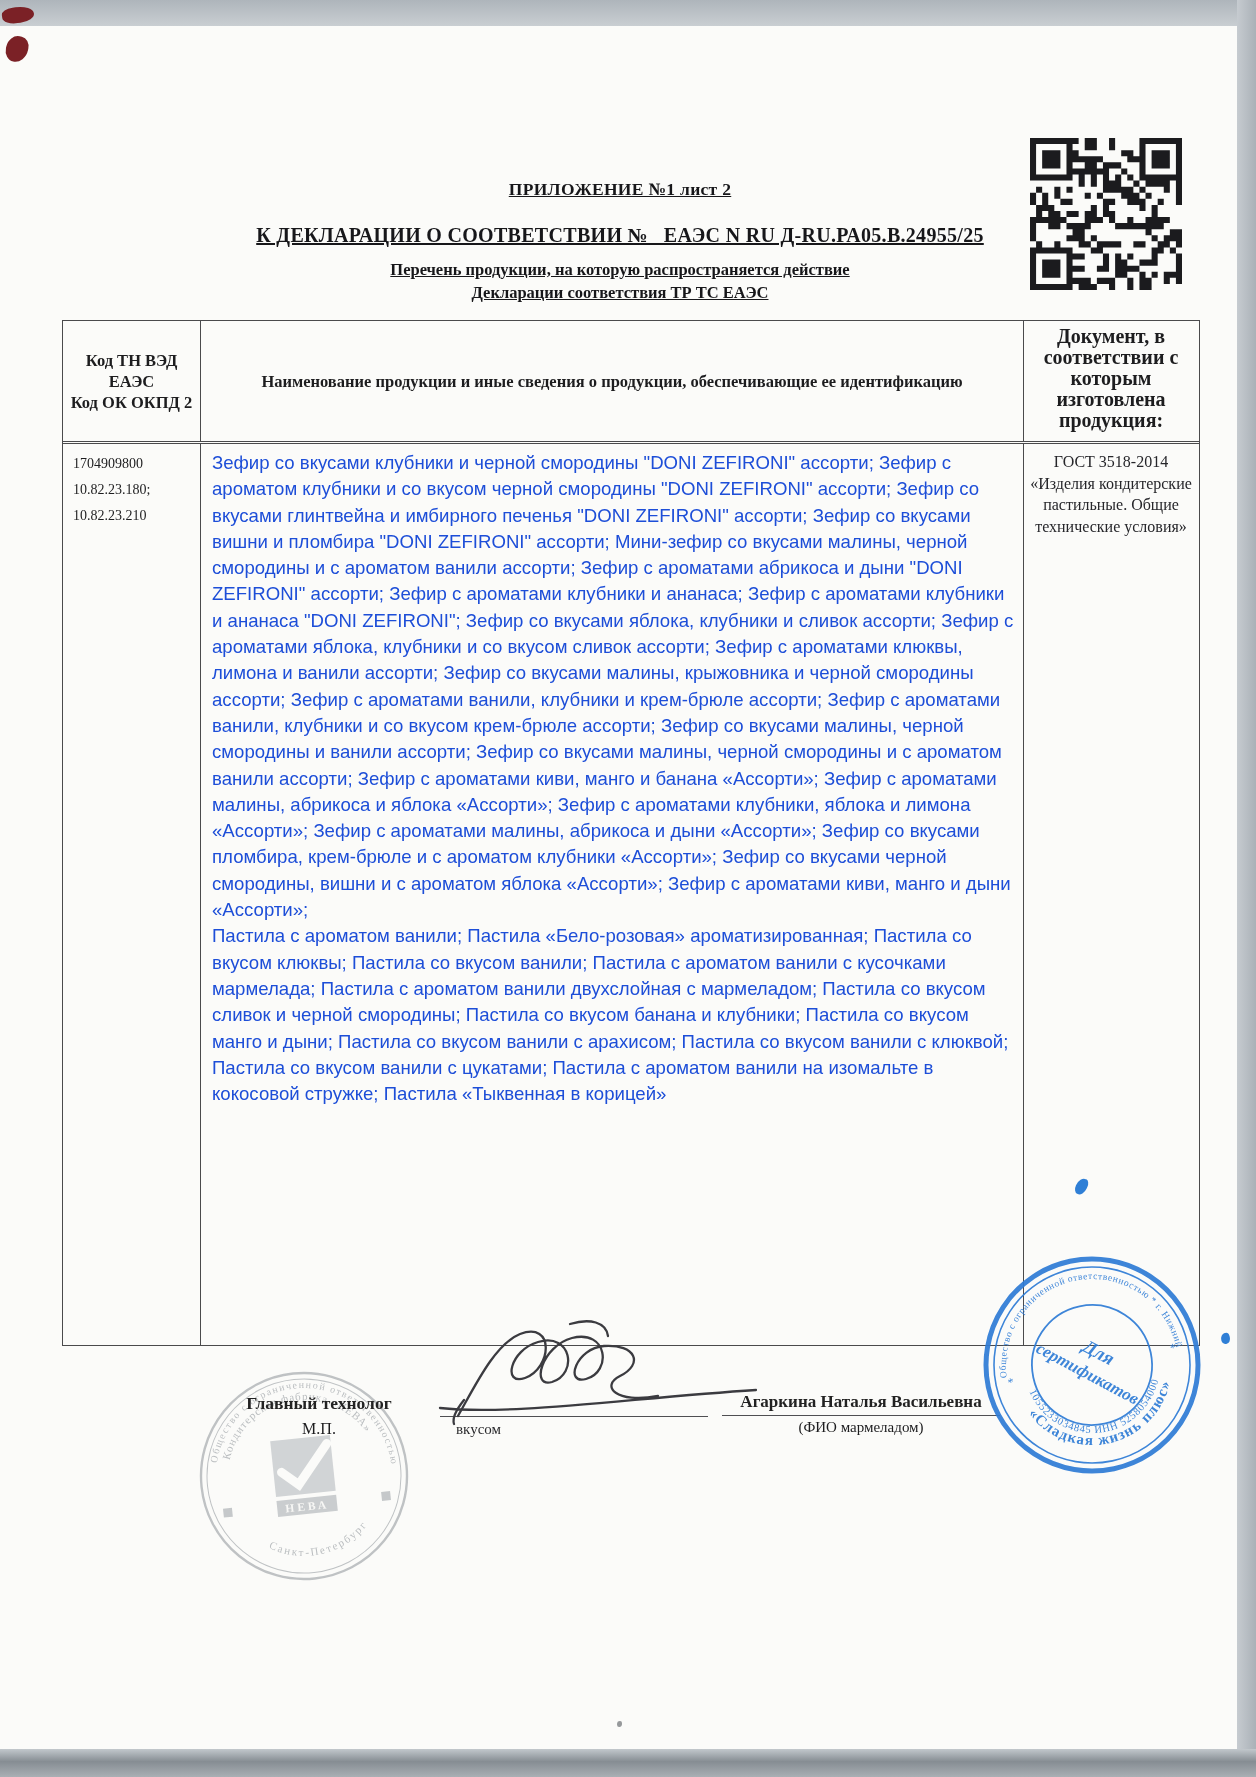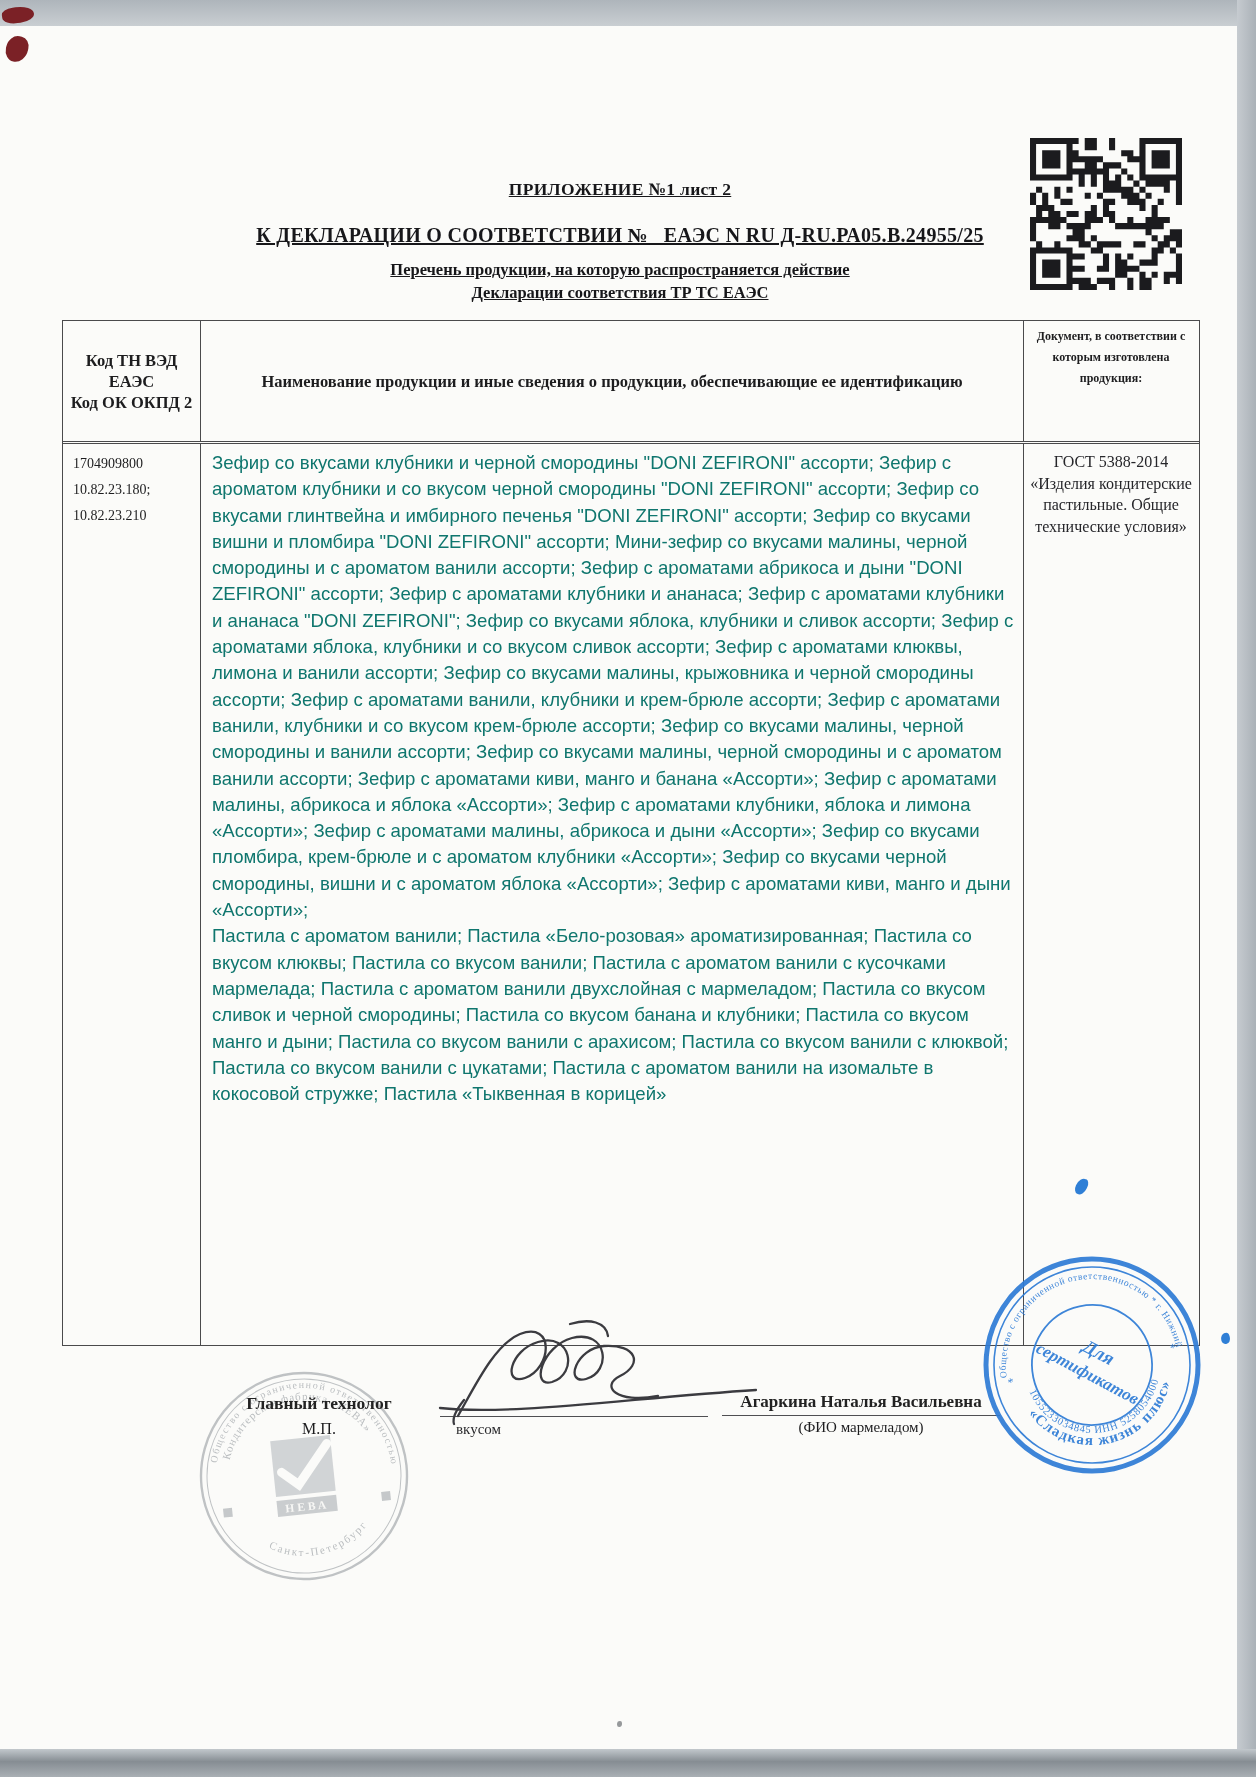--- a/index.html
+++ b/index.html
@@ -32,24 +32,24 @@
   
   .tbl{position:absolute;left:62px;top:320px;width:1136px;border:1.4px solid #4a4a4c;}
   .hrow{display:flex;height:120px;border-bottom:3px double #4a4a4c;}
   .brow{display:flex;height:901px;}
   .c{box-sizing:border-box;}
   .c1{width:138px;border-right:1.3px solid #4a4a4c;}
   .c2{width:823px;border-right:1.3px solid #4a4a4c;}
   .c3{width:174px;}
   .th{display:flex;align-items:center;justify-content:center;text-align:center;
       font-weight:bold;font-size:16.5px;line-height:21px;white-space:pre-line;padding:2px 5px;}
-  .th.c3h{font-size:12px;line-height:21px;align-items:flex-start;padding-top:5px;}
+  .th.c3h{font-size:20px;line-height:21px;align-items:flex-start;padding-top:5px;}
   .codes{font-size:14px;line-height:26px;padding:7px 4px 0 10px;white-space:pre-line;}
   .prod{font-family:"Liberation Sans",sans-serif;font-size:18.6px;line-height:26.3px;
-        padding:6px 8px 0 11px;color:#0f766e;}
+        padding:6px 8px 0 11px;color:#1d4ed8;}
   .doc{font-size:16px;line-height:21.5px;text-align:center;padding:7px 6px 0 6px;color:#26262a;}
   
   .sig-pos{position:absolute;left:214px;top:1393px;width:210px;text-align:center;
            font-size:17.5px;font-weight:bold;color:#222;}
   .sig-mp{position:absolute;left:214px;top:1420px;width:210px;text-align:center;font-size:16px;}
   .sig-line{position:absolute;left:440px;top:1416px;width:268px;border-top:1.6px solid #4f4f52;}
   .sig-label{position:absolute;left:456px;top:1421px;font-size:15px;color:#2b2b2e;}
   .sig-name{position:absolute;left:722px;top:1392px;width:278px;text-align:center;
             font-size:17px;font-weight:bold;color:#222;border-bottom:1.6px solid #4f4f52;padding-bottom:3px;}
   .sig-name-label{position:absolute;left:722px;top:1419px;width:278px;text-align:center;font-size:15px;}
@@ -92,21 +92,21 @@
       <div class="c c3 th c3h">Документ, в соответствии с которым изготовлена продукция:</div>
     </div>
     <div class="brow">
       <div class="c c1 codes">1704909800
 10.82.23.180;
 10.82.23.210</div>
       <div class="c c2 prod">
         <div>Зефир со вкусами клубники и черной смородины "DONI ZEFIRONI" ассорти; Зефир с ароматом клубники и со вкусом черной смородины "DONI ZEFIRONI" ассорти; Зефир со вкусами глинтвейна и имбирного печенья "DONI ZEFIRONI" ассорти; Зефир со вкусами вишни и пломбира "DONI ZEFIRONI" ассорти; Мини-зефир со вкусами малины, черной смородины и с ароматом ванили ассорти; Зефир с ароматами абрикоса и дыни "DONI ZEFIRONI" ассорти; Зефир с ароматами клубники и ананаса; Зефир с ароматами клубники и ананаса "DONI ZEFIRONI"; Зефир со вкусами яблока, клубники и сливок ассорти; Зефир с ароматами яблока, клубники и со вкусом сливок ассорти; Зефир с ароматами клюквы, лимона и ванили ассорти; Зефир со вкусами малины, крыжовника и черной смородины ассорти; Зефир с ароматами ванили, клубники и крем-брюле ассорти; Зефир с ароматами ванили, клубники и со вкусом крем-брюле ассорти; Зефир со вкусами малины, черной смородины и ванили ассорти; Зефир со вкусами малины, черной смородины и с ароматом ванили ассорти; Зефир с ароматами киви, манго и банана «Ассорти»; Зефир с ароматами малины, абрикоса и яблока «Ассорти»; Зефир с ароматами клубники, яблока и лимона «Ассорти»; Зефир с ароматами малины, абрикоса и дыни «Ассорти»;  Зефир со вкусами пломбира, крем-брюле и с ароматом клубники «Ассорти»; Зефир со вкусами черной смородины, вишни и с ароматом яблока «Ассорти»; Зефир с ароматами киви, манго и дыни «Ассорти»;</div>
         <div>Пастила с ароматом ванили; Пастила «Бело-розовая» ароматизированная; Пастила со вкусом клюквы; Пастила со вкусом ванили; Пастила с ароматом ванили с кусочками мармелада; Пастила с ароматом ванили двухслойная с мармеладом; Пастила со вкусом сливок и черной смородины; Пастила со вкусом банана и клубники; Пастила со вкусом манго и дыни; Пастила со вкусом ванили с арахисом; Пастила со вкусом ванили с клюквой; Пастила со вкусом ванили с цукатами; Пастила с ароматом ванили на изомальте в кокосовой стружке; Пастила «Тыквенная в корицей»</div>
       </div>
-      <div class="c c3 doc">ГОСТ 5388-2014 «Изделия кондитерские пастильные. Общие технические условия»</div>
+      <div class="c c3 doc">ГОСТ 3518-2014 «Изделия кондитерские пастильные. Общие технические условия»</div>
     </div>
   </div>
 
   <svg class="stamp-gray" viewBox="0 0 220 220">
     <defs>
       <path id="gTop" d="M22 110 A88 88 0 1 1 198 110"></path>
       <path id="gMid" d="M34 110 A76 76 0 1 1 186 110"></path>
       <path id="gBot" d="M30 110 A80 80 0 0 0 190 110"></path>
     </defs>
     <circle cx="110" cy="110" r="103" fill="none" stroke="#8f959a" stroke-width="2.4"></circle>

